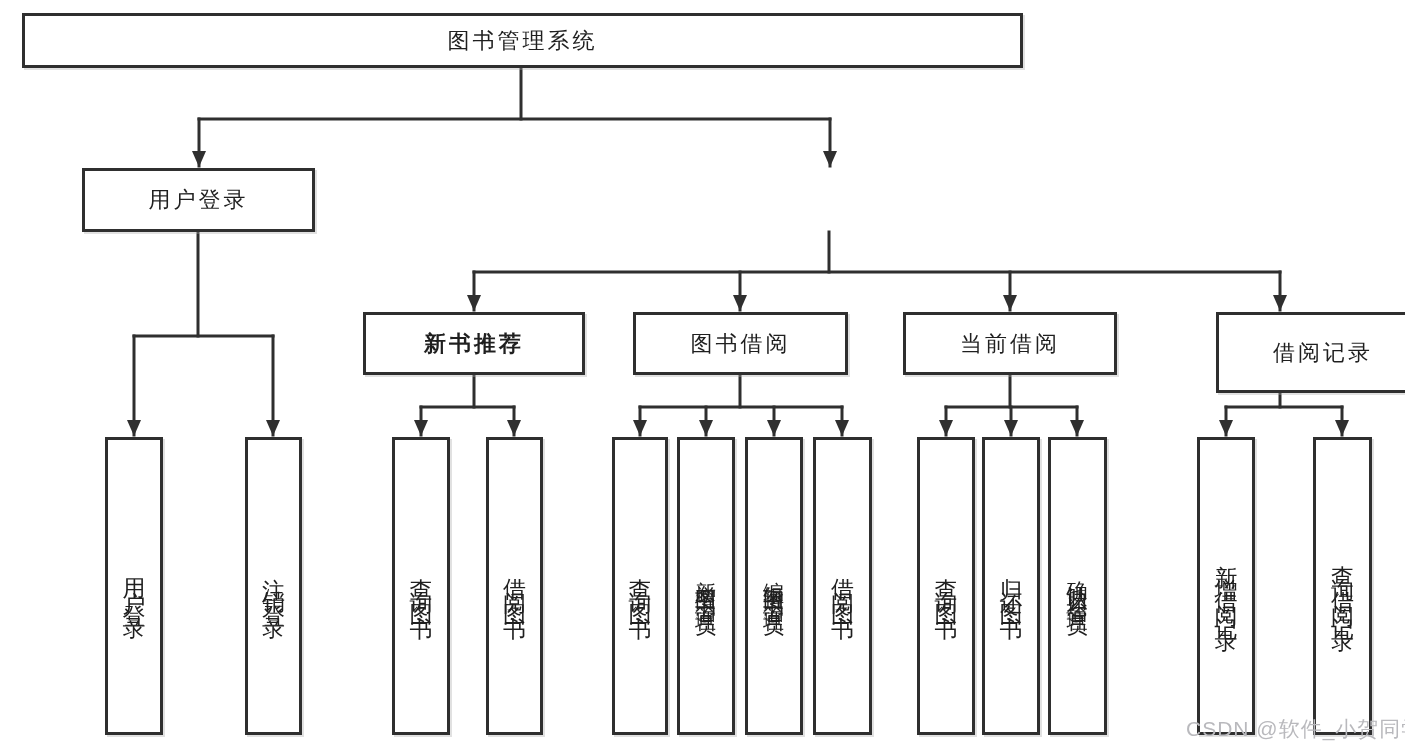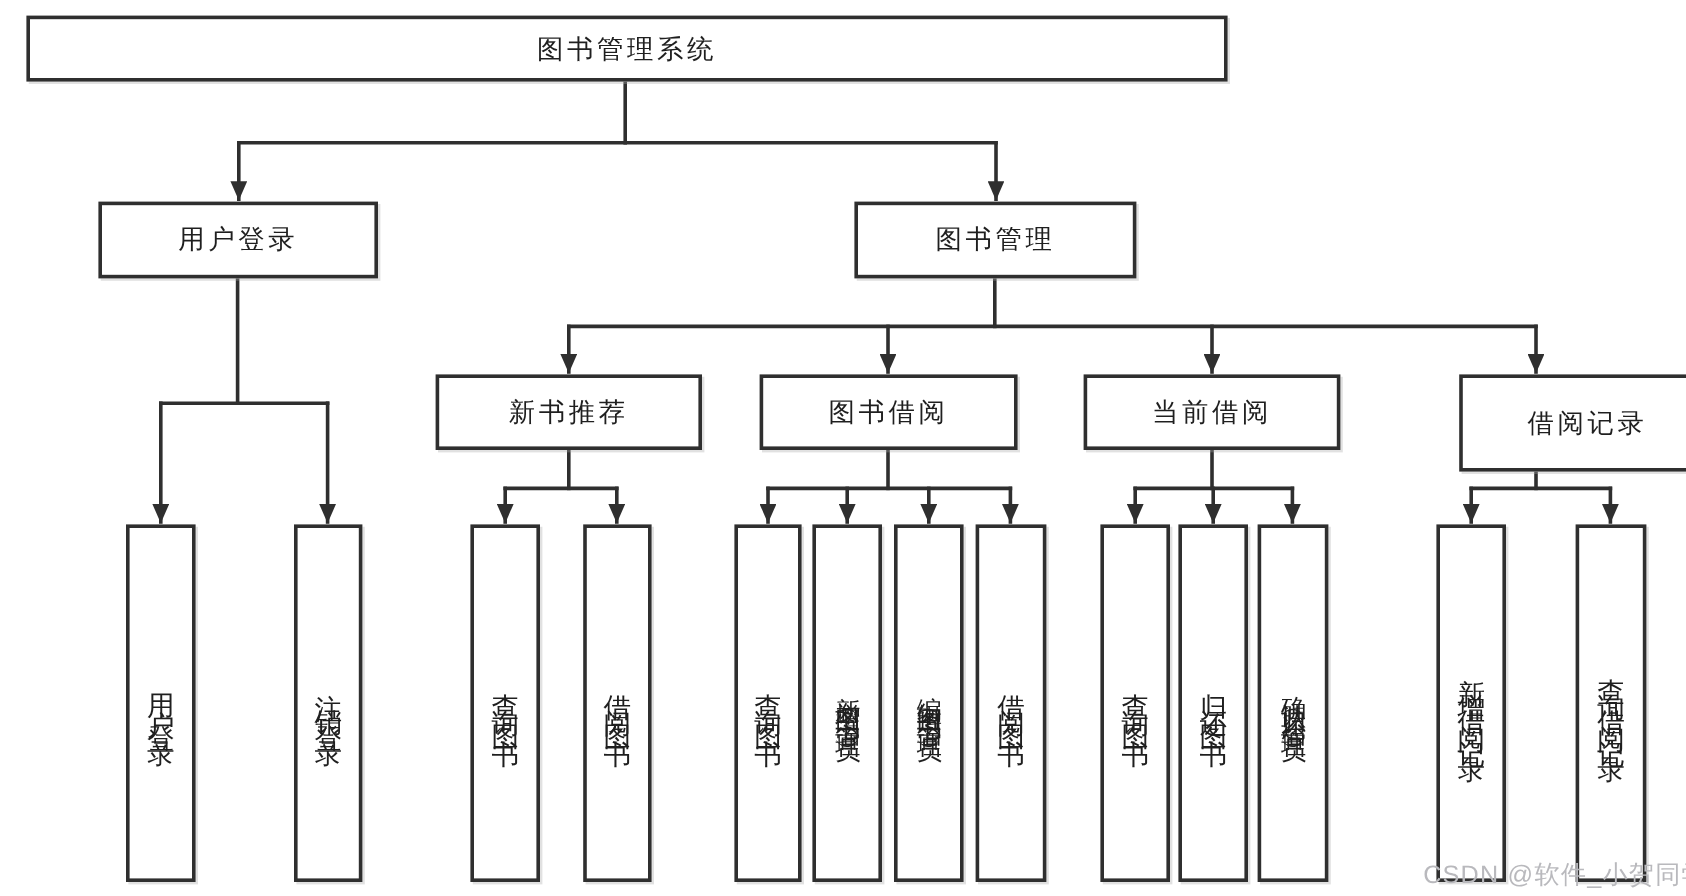--- a/index.html
+++ b/index.html
@@ -112,25 +112,22 @@
     </g>
   </svg>
 
   <div class="node" style="left:22px; top:13px; width:1001px; height:55px;">
     <span class="h-label">图书管理系统</span>
   </div>
 
   <div class="node" style="left:82px; top:168px; width:233px; height:64px;">
     <span class="h-label">用户登录</span>
   </div>
-  <div class="node" style="left:712px; top:168px; width:235px; height:64px;">
-    <span class="h-label">图书管理</span>
-  </div>
 
-  <div class="node" style="left:363px; top:312px; width:222px; height:63px;">
+  <div class="node" style="left:363px; top:312px; width:222px; height:63px;font-weight:bold;">
     <span class="h-label">新书推荐</span>
   </div>
   <div class="node" style="left:633px; top:312px; width:215px; height:63px;">
     <span class="h-label">图书借阅</span>
   </div>
   <div class="node" style="left:903px; top:312px; width:214px; height:63px;align-items:center;">
     <span class="h-label">当前借阅</span>
   </div>
   <div class="node" style="left:1216px; top:312px; width:214px; height:81px;">
     <span class="h-label">借阅记录</span>

